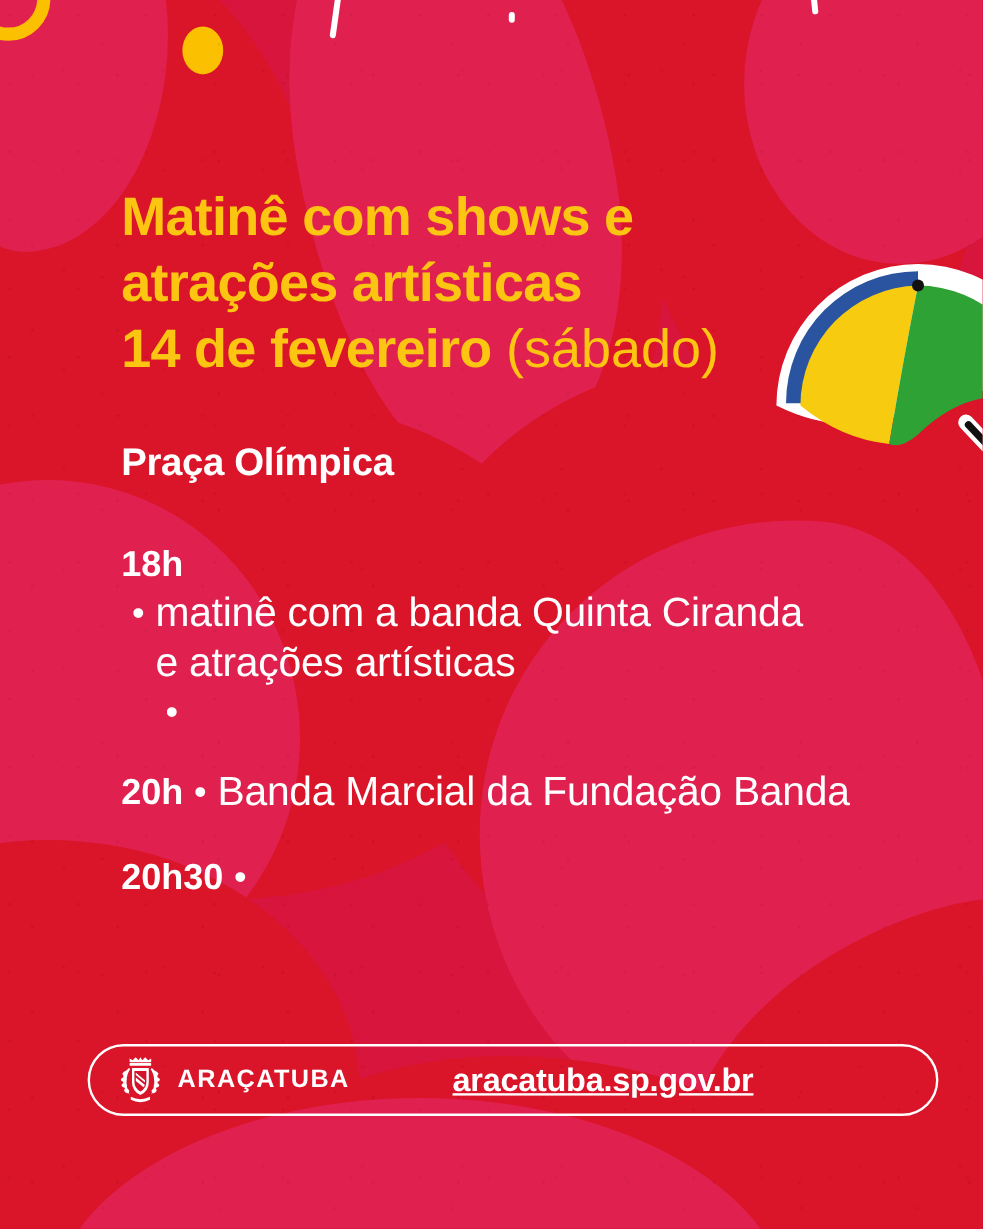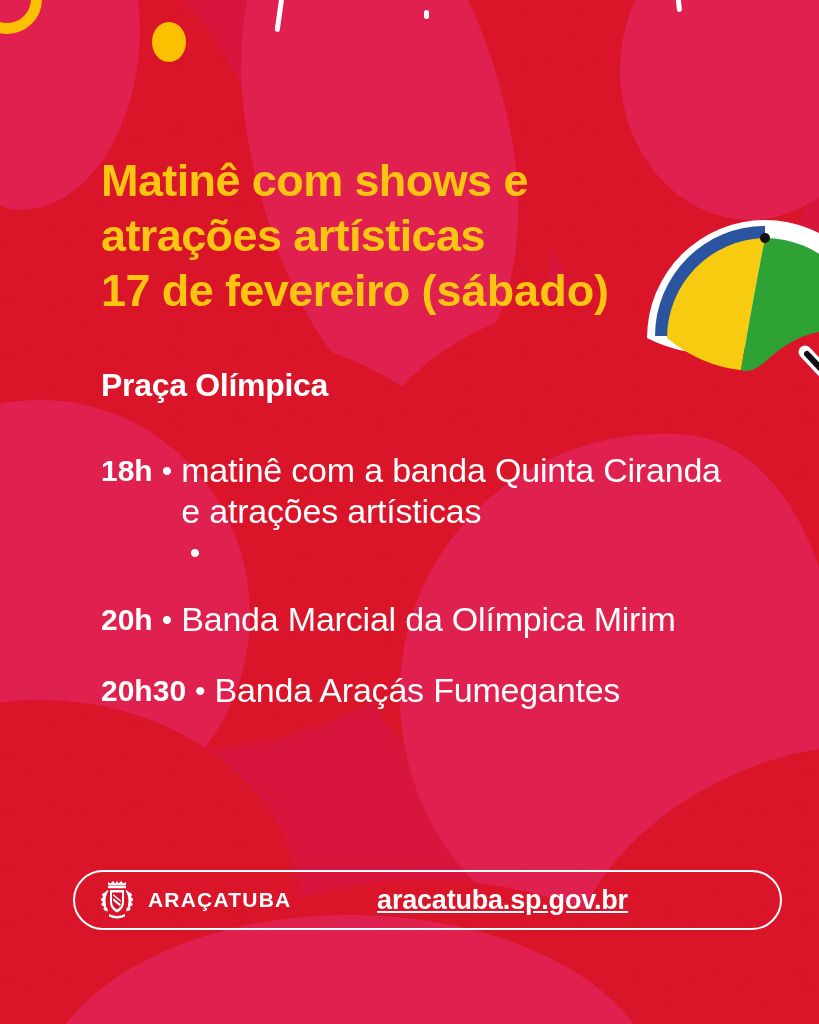--- a/index.html
+++ b/index.html
@@ -78,36 +78,36 @@
   .umbrella { position:absolute; left:637px; top:186px;
               width:260px; height:250px; }
 
   
   .content { position:absolute; left:16px; top:0; width:819px; height:1024px; }
 
   .title { position:absolute; left:85px; top:153px; width:620px;
            color:#FBC512; font-weight:700; font-size:45px; line-height:55px;
            letter-spacing:-0.6px; }
   .title .line3 { display:block; }
-  .title .reg { font-weight:700; color:#FBC512; letter-spacing:0px; }
+  .title .reg { font-weight:400; color:#FBC512; letter-spacing:0px; }
 
   .venue { position:absolute; left:85px; top:367px;
            color:#FFFFFF; font-weight:700; font-size:32px; letter-spacing:-0.3px; }
 
   .schedule { position:absolute; left:85px; top:450px; width:690px; color:#fff; }
   .slot { display:flex; align-items:flex-start; margin-bottom:6px; }
   .slot .time { font-weight:700; font-size:30px; line-height:41px;
                 white-space:nowrap; flex:0 0 auto; }
   .slot .items { flex:1 1 auto; }
   .slot .li { display:flex; align-items:flex-start; }
   .slot .bul { flex:0 0 auto; font-size:30px; line-height:41px;
                padding:0 9px; }
   .slot .txt { font-weight:400; font-size:34px; line-height:41px;
                letter-spacing:-0.2px; }
-  .slot.s1 { margin-bottom:26px; }
+  .slot.s1 { margin-bottom:26px;flex-direction:column; }
   .slot.s1 .li.second { margin-left:28px; }
   .slot.s2 { margin-bottom:30px; }
 
   
   .footer { position:absolute; left:57px; top:870px;
             width:709px; height:60px;
             border:2px solid #FFFFFF; border-radius:34px;
             display:flex; align-items:center; }
   .brand { display:flex; align-items:center; margin-left:22px;text-align:center; }
   .crest { width:40px; height:44px; flex:0 0 auto; }
@@ -165,21 +165,21 @@
       <circle cx="128" cy="52" r="5" fill="#111111"></circle>
     </g>
   </svg>
 
   <div class="content">
 
     <h1 class="title">
       <span>Matinê com shows e</span><br>
       <span>atrações artísticas</span><br>
       <span class="line3">
-        <span>17 de fevereiro</span>
+        <span>14 de fevereiro</span>
         <span class="reg">(sábado)</span>
       </span>
     </h1>
 
     <div class="venue">Praça Olímpica</div>
 
     <div class="schedule">
 
       <div class="slot s1">
         <div class="time">18h</div>
@@ -192,31 +192,30 @@
             <span class="bul">•</span>
           </div>
         </div>
       </div>
 
       <div class="slot s2">
         <div class="time">20h</div>
         <div class="items">
           <div class="li">
             <span class="bul">•</span>
-            <span class="txt">Banda Marcial da Olímpica Mirim</span>
+            <span class="txt">Banda Marcial da Fundação Banda</span>
           </div>
         </div>
       </div>
 
       <div class="slot s3">
         <div class="time">20h30</div>
         <div class="items">
           <div class="li">
             <span class="bul">•</span>
-            <span class="txt">Banda Araçás Fumegantes</span>
           </div>
         </div>
       </div>
 
     </div>
 
     <div class="footer">
       <div class="brand">
         <svg class="crest" viewBox="0 0 40 44">
           <g fill="#FFFFFF">

